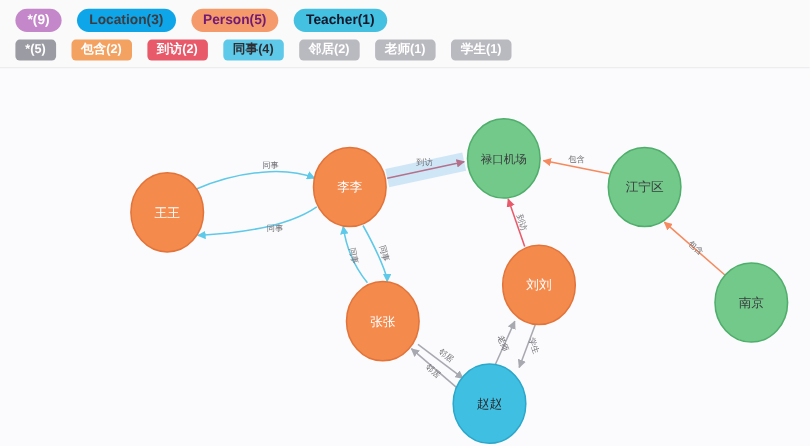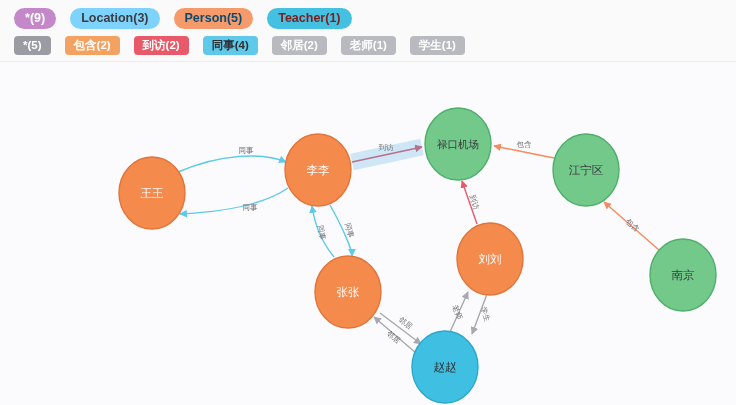--- a/index.html
+++ b/index.html
@@ -51,29 +51,29 @@
 <body>
 
 <div id="app">
 
   <div class="legend">
     <div class="legend-row row1">
         <div class="chip" style="background: rgb(196, 135, 201); color: rgb(255, 255, 255);">
           <span>*</span>
           <span class="cnt">(9)</span>
         </div>
-        <div class="chip" style="background: #7dd3fc; color: rgb(60, 60, 65); text-align: right;">
+        <div class="chip" style="background: #0ea5e9; color: rgb(60, 60, 65); text-align: right;">
           <span>Location</span>
           <span class="cnt">(3)</span>
         </div>
-        <div class="chip" style="background: rgb(245, 154, 106); color: #0c4a6e;">
+        <div class="chip" style="background: rgb(245, 154, 106); color: #701a75;">
           <span>Person</span>
           <span class="cnt">(5)</span>
         </div>
-        <div class="chip" style="background: rgb(68, 192, 224); color: #7f1d1d; justify-content: flex-end;">
+        <div class="chip" style="background: rgb(68, 192, 224); color: #0f172a; justify-content: flex-end;">
           <span>Teacher</span>
           <span class="cnt">(1)</span>
         </div>
       </div>
     <div class="legend-row row2">
         <div class="chip" style="background: rgb(155, 155, 163); color: rgb(255, 255, 255);">
           <span>*</span>
           <span class="cnt">(5)</span>
         </div>
         <div class="chip" style="background: rgb(244, 162, 97); color: rgb(255, 255, 255);">

